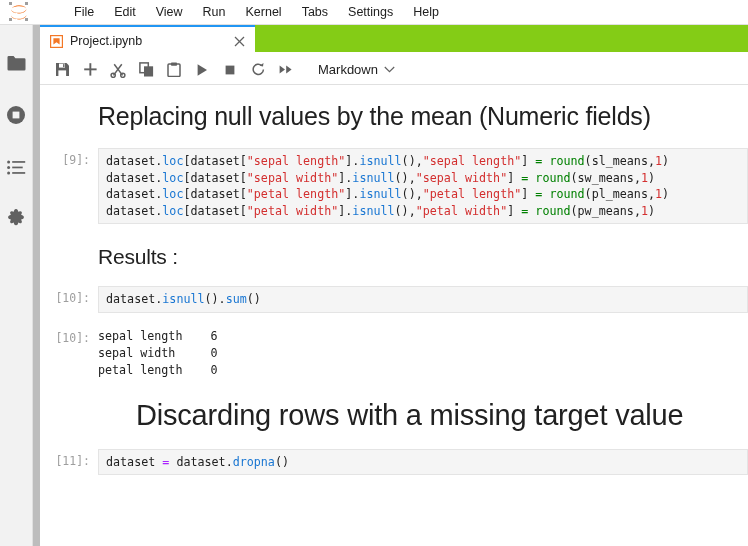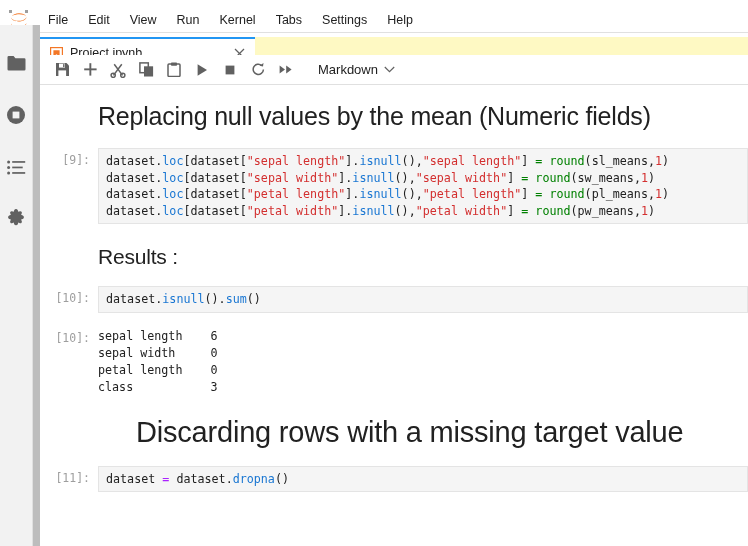--- a/index.html
+++ b/index.html
@@ -8,24 +8,24 @@
     overflow: hidden;
     background: #ffffff;
     font-family: "Liberation Sans", sans-serif;
     -webkit-font-smoothing: antialiased;
   }
 
   #app { position: relative; width: 748px; height: 546px; background:#fff; }
 
   
   .menubar {
-    position: absolute; top:8px; left:0; width:748px; height:25px;
+    position: absolute; top:0; left:0; width:748px; height:25px;
     background:#ffffff;
     border-bottom:1px solid #e0e0e0;
-    display:flex; align-items:center;
+    display:flex; align-items:center;gap:26px;
   }
   .logo-wrap {
     width:38px; height:25px; display:flex; align-items:center; justify-content:center;
   }
   .jup-logo { width:24px; height:22px; display:block; }
   .menu-items { display:flex; align-items:center; height:25px; }
   .menu-item {
     font-size:12.5px; color:#212121; padding:0 10px; line-height:25px;
     cursor:default; white-space:nowrap;
   }
@@ -45,22 +45,21 @@
 
   
   .splitter {
     position:absolute; top:25px; left:33px; width:7px; height:521px;
     background:#bdbdbd;
   }
 
   
   .tabbar {
     position:absolute; top:25px; left:40px; width:708px; height:27px;
-    background:#fef9c3;
-    margin-top:12px;
+    background:#84cc16;
   }
   .tab {
     position:absolute; top:0; left:0; width:215px; height:30px;
     background:#ffffff;
     border-top:2px solid #2196f3;
     display:flex; align-items:center;
     padding:0 8px 0 10px;
   }
   .tab-icon { width:13px; height:13px; flex:0 0 13px; margin-right:7px; }
   .tab-label {
@@ -325,21 +324,20 @@
         <div class="code-line"><span class="t-name">dataset</span><span class="t-punc">.</span><span class="t-attr">isnull</span><span class="t-punc">().</span><span class="t-attr">sum</span><span class="t-punc">()</span></div>
       </div>
     </div>
 
     <div class="cell" style="margin-top:13px;">
       <div class="prompt">[10]:</div>
       <div class="out-body">
         <div class="out-line">sepal length    6</div>
         <div class="out-line">sepal width     0</div>
         <div class="out-line">petal length    0</div>
-        <div class="out-line">class           3</div>
       </div>
     </div>
 
     <div class="cell" style="margin-top:22px;">
       <div class="prompt blank">&nbsp;</div>
       <div class="md-body">
         <div class="md-h1" style="font-size:29px; line-height:28px;margin-left:38px;">Discarding rows with a missing target value</div>
       </div>
     </div>
 

